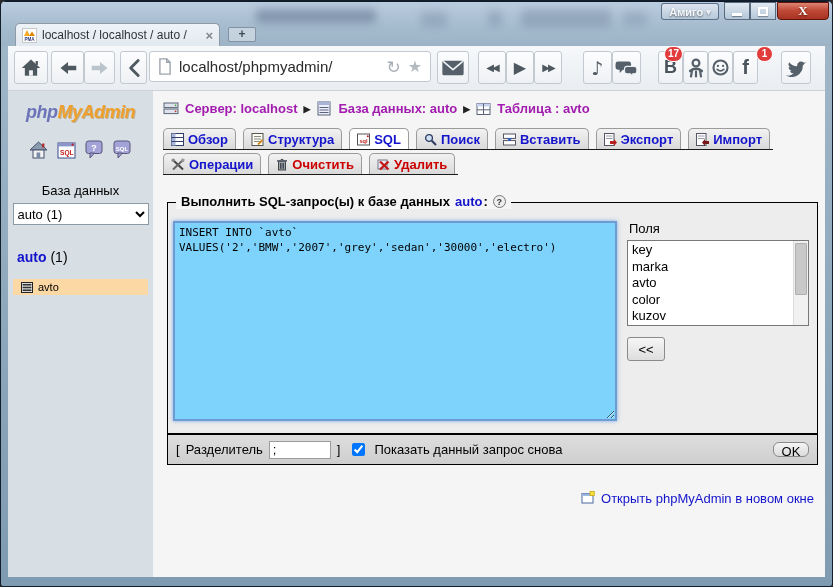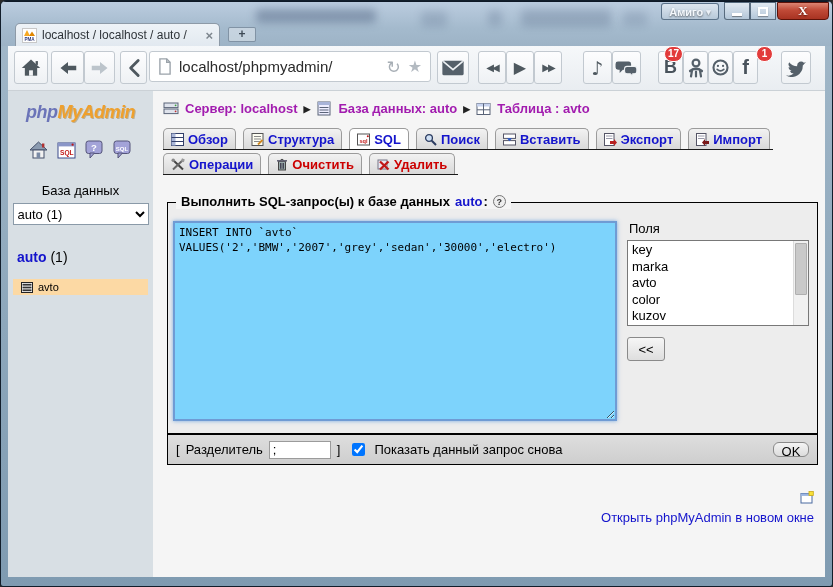--- a/index.html
+++ b/index.html
@@ -92,21 +92,21 @@
   .lb-thumb{position:absolute;top:2px;right:1px;width:12px;height:52px;background:#c9c9c9;border:1px solid #afafaf;
         border-radius:1px;cursor:pointer;}
   .btn-insert{margin:11px 0 0 0;width:38px;height:24px;background:linear-gradient(#f6f6f6,#dedede);
         border:1px solid #8a8a8a;border-radius:3px;font:13px "Liberation Sans",sans-serif;cursor:pointer;display:block;}
   
   .tfoot{margin:0 8px 0 4px;border:1px solid #000;background:linear-gradient(#dedede,#cecece);height:31px;
         display:flex;align-items:center;gap:6px;padding:0 8px;}
   .delim-input{width:62px;height:18px;border:1px solid #9b9b9b;font:13px "Liberation Sans",sans-serif;padding:0 3px;}
   .okbtn{margin-left:auto;width:36px;height:15px;background:linear-gradient(#f4f4f4,#dcdcdc);
         border:1px solid #8a8a8a;border-radius:6px;font:13px "Liberation Sans",sans-serif;cursor:pointer;}
-  .openlink{margin-top:26px;display:flex;justify-content:flex-end;align-items:flex-end;gap:6px;padding-right:12px;flex-direction:column;}
+  .openlink{margin-top:26px;display:flex;justify-content:flex-end;align-items:flex-start;gap:6px;padding-right:12px;}
   .openlink a{color:#1414cc;text-decoration:none;cursor:pointer;}
   svg{display:block;}
 </style>
 </head>
 <body>
 
 <div id="win">
 
   <div id="glass">
     <div class="blob" style="left:255px;top:8px;width:120px;height:14px"></div>

